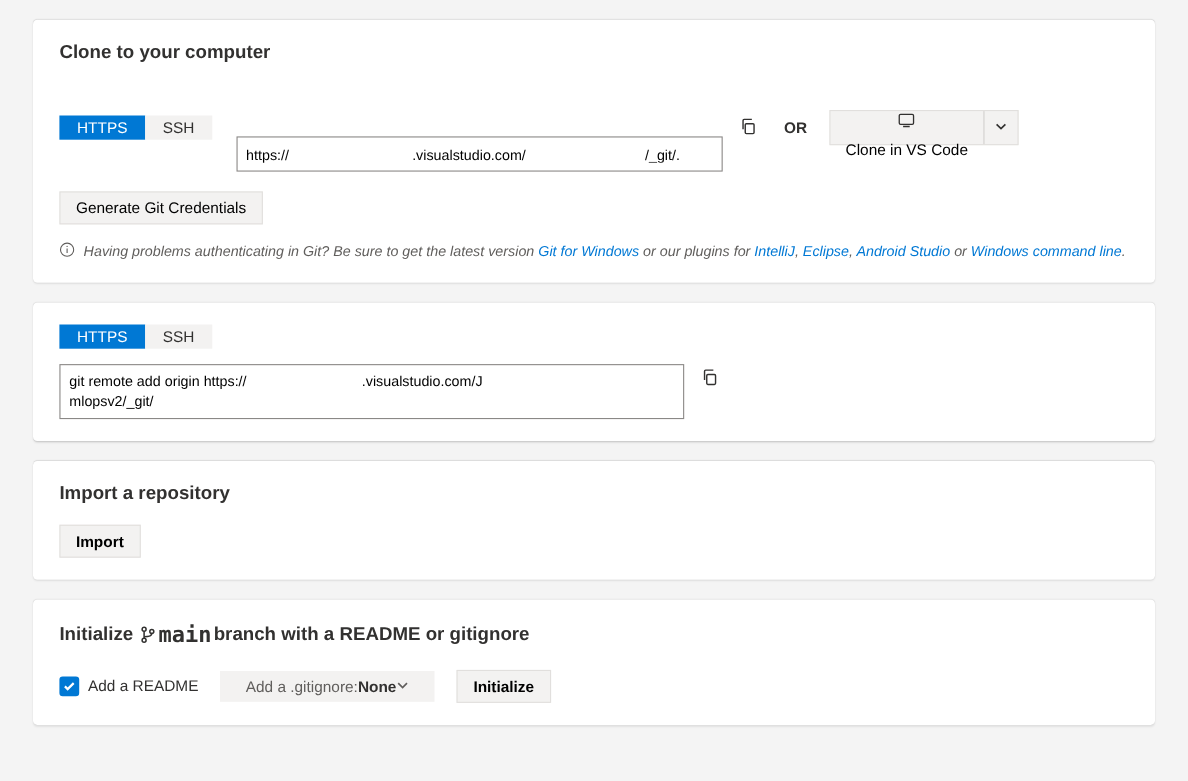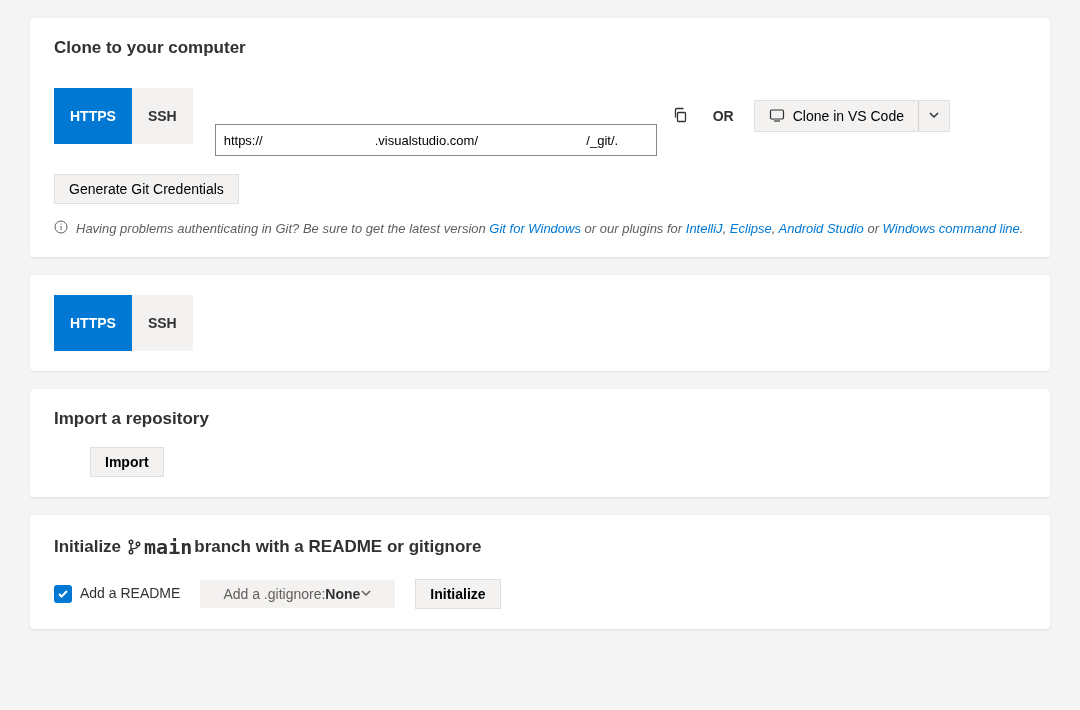--- a/index.html
+++ b/index.html
@@ -24,24 +24,24 @@
     font-weight: 600;
     margin: 0 0 18px 0;
   }
   
   .tabs {
     display: inline-flex;
     border: none;
     margin-right: 12px;
   }
   .tab {
-    padding: 20px 16px;
+    padding: 3px 16px;
     background: #f3f2f1;
     color: #323130;
-    font-weight: 700;
+    font-weight: 400;
     font-size: 14px;
     cursor: pointer;
     border: none;
   }
   .tab.active {
     background: #0078d4;
     color: #fff;
   }
   .tab:not(.active) { color: #323130; }
   
@@ -92,20 +92,21 @@
     padding:0;
     height:32px;
   }
   .btn.split .main-part {
     display:inline-flex;
     align-items:center;
     gap:8px;
     padding: 0 14px;
     height:100%;
     border-right:1px solid #d2d0ce;
+    flex-direction:column;
   }
   .btn.split .chev-part {
     display:inline-flex;
     align-items:center;
     justify-content:center;
     width:30px;
     height:100%;
   }
   .gen-creds-row { margin-bottom: 16px; }
   .info-row {
@@ -123,21 +124,21 @@
     min-height: 50px;
     border: 1px solid #8a8886;
     font-size: 13px;
     font-family: inherit;
     padding: 6px 8px;
     resize: none;
     line-height: 1.4;
   }
   .push-row { display:flex; align-items:flex-start; gap:10px; margin-top:14px;}
   .push-tabs-row { display:flex; }
-  .import-btn { font-weight:600;margin-left:36px; }
+  .import-btn { font-weight:600; }
   
   .init-title {
     font-size:17px;
     font-weight:600;
     margin:0 0 20px 0;
     display:flex;
     align-items:center;
     flex-wrap:wrap;
     gap:2px;
   }
@@ -228,20 +229,32 @@
   </div>
 </div>
 
 <div class="card">
 
   <div class="push-tabs-row">
     <button class="tab active">HTTPS</button>
     <button class="tab">SSH</button>
   </div>
 
+  <div class="push-row">
+    <textarea class="push-text" readonly="" style="">git remote add origin https://                             .visualstudio.com/J
+mlopsv2/_git/</textarea>
+    <button class="icon-btn" title="Copy">
+      <span>
+        <svg width="16" height="16" viewBox="0 0 16 16" fill="none" stroke="#323130" stroke-width="1.3">
+          <rect x="5.5" y="5.5" width="8" height="9" rx="1"></rect>
+          <path d="M3.5 10.5v-8a1 1 0 0 1 1-1h7"></path>
+        </svg>
+      </span>
+    </button>
+  </div>
 </div>
 
 <div class="card">
   <h2 class="card-title">Import a repository</h2>
   <button class="btn import-btn">Import</button>
 </div>
 
 <div class="card">
   <h2 class="init-title">
     <span>Initialize </span>

